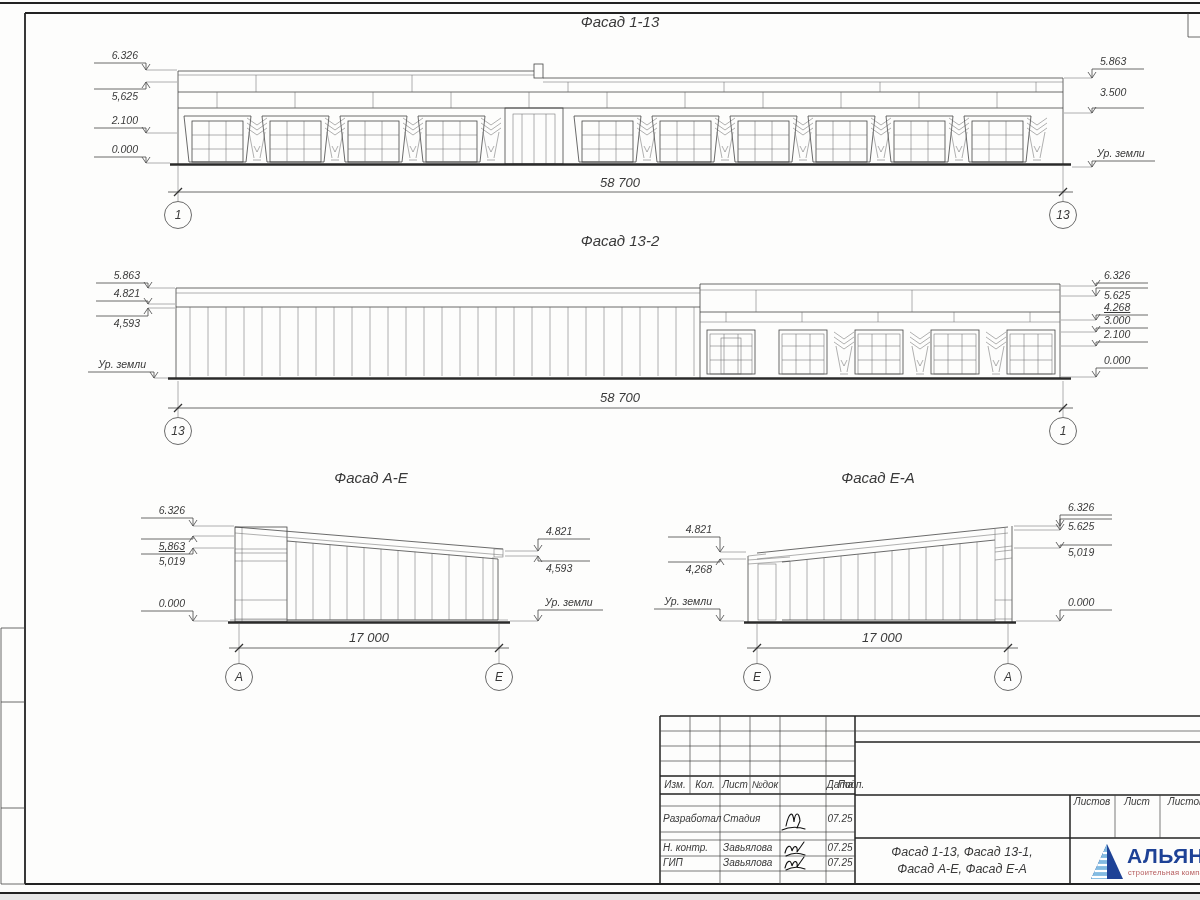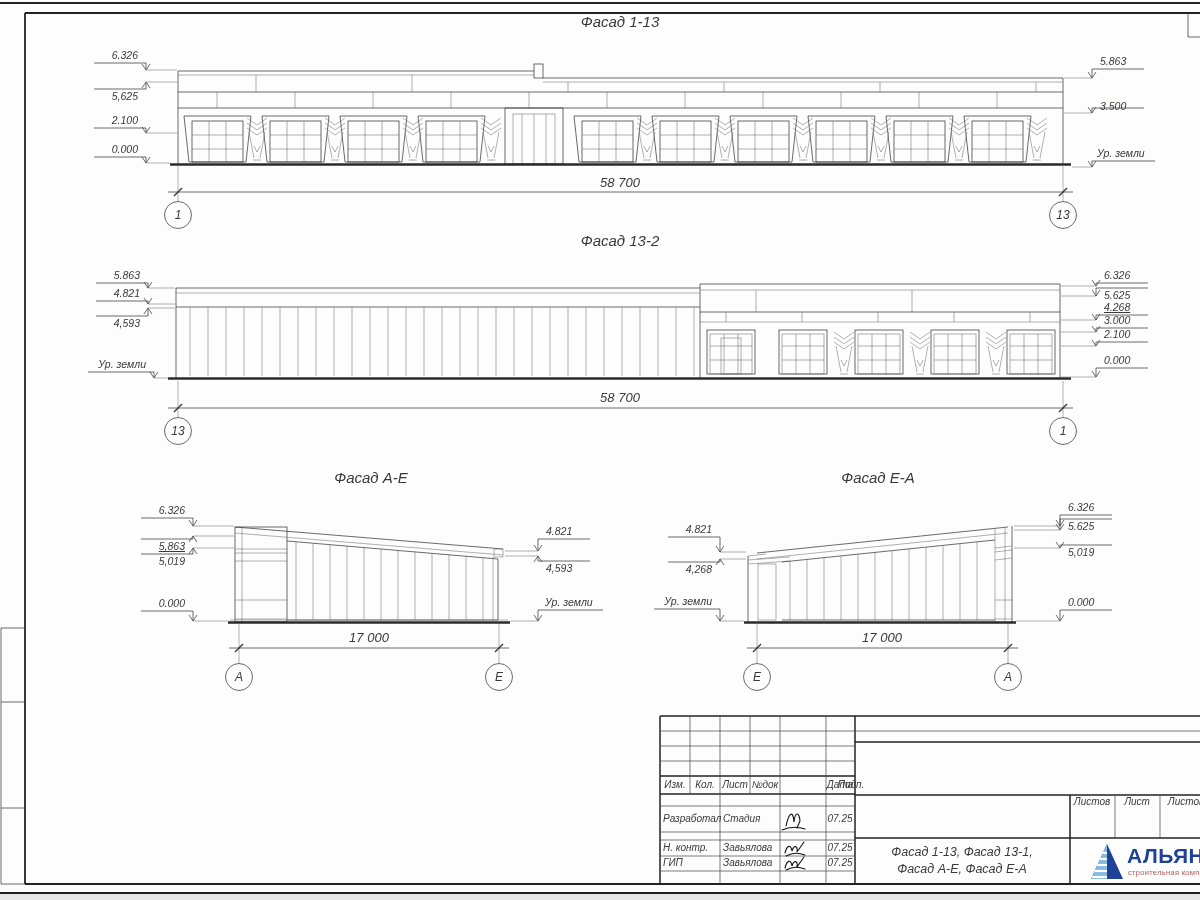--- a/index.html
+++ b/index.html
@@ -604,21 +604,21 @@
   </svg>
   <span class="t brand" style="left:1127px;top:845px">АЛЬЯНС</span>
   <span class="t brandsub" style="left:1128px;top:869px">строительная компания</span>
 
   <div class="bottomstrip"></div>
 <span class="t lvl re" style="left: 138px; top: 50px;">6.326</span>
     <span class="t lvl re" style="left: 138px; top: 91px;">5,625</span>
     <span class="t lvl re" style="left: 138px; top: 115px;">2.100</span>
     <span class="t lvl re" style="left: 138px; top: 144px;">0.000</span>
     <span class="t lvl" style="left: 1100px; top: 56px;">5.863</span>
-    <span class="t lvl" style="left: 1100px; top: 101px;">3.500</span>
+    <span class="t lvl" style="left: 1100px; top: 87px;">3.500</span>
     <span class="t lvl" style="left: 1097px; top: 148px;">Ур. земли</span>
     <span class="t lvl re" style="left: 140px; top: 270px;">5.863</span>
     <span class="t lvl re" style="left: 140px; top: 288px;">4.821</span>
     <span class="t lvl re" style="left: 140px; top: 318px;">4,593</span>
     <span class="t lvl re" style="left: 146px; top: 359px;">Ур. земли</span>
     <span class="t lvl" style="left: 1104px; top: 270px;">6.326</span>
     <span class="t lvl" style="left: 1104px; top: 290px;">5.625</span>
     <span class="t lvl" style="left: 1104px; top: 302px; text-decoration: underline;">4.268</span>
     <span class="t lvl" style="left: 1104px; top: 315px;">3.000</span>
     <span class="t lvl" style="left: 1104px; top: 329px;">2.100</span>

